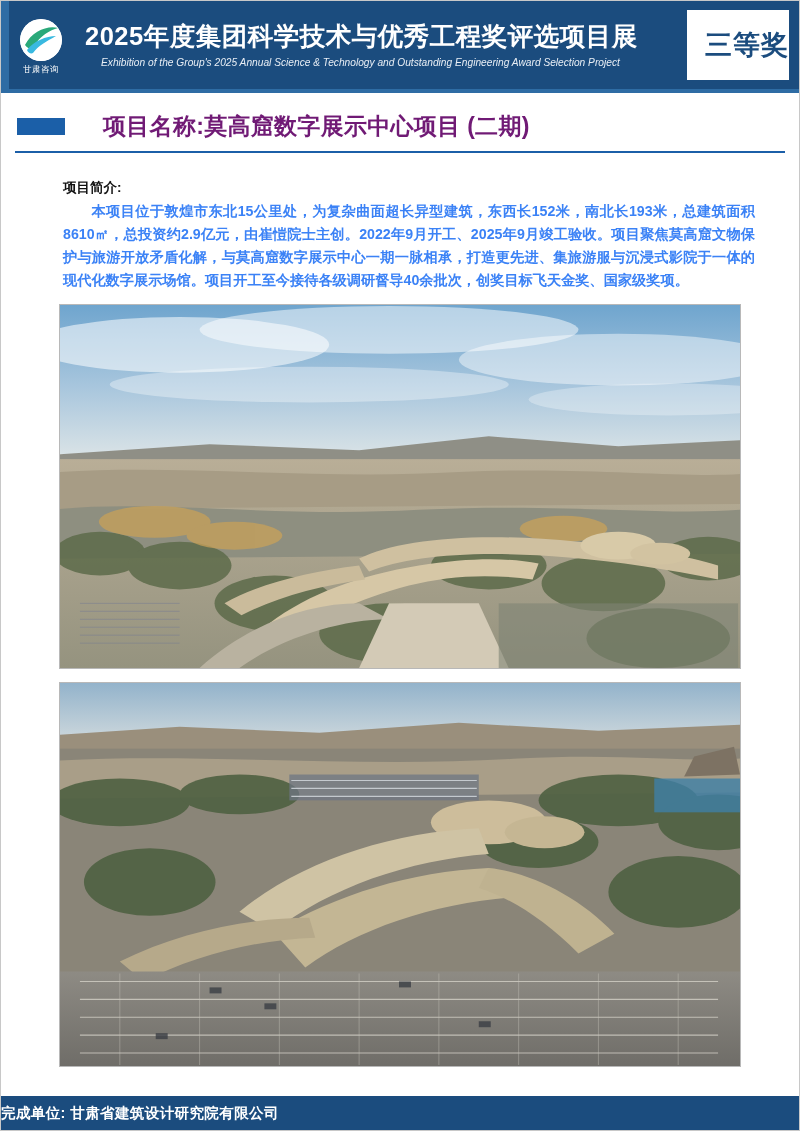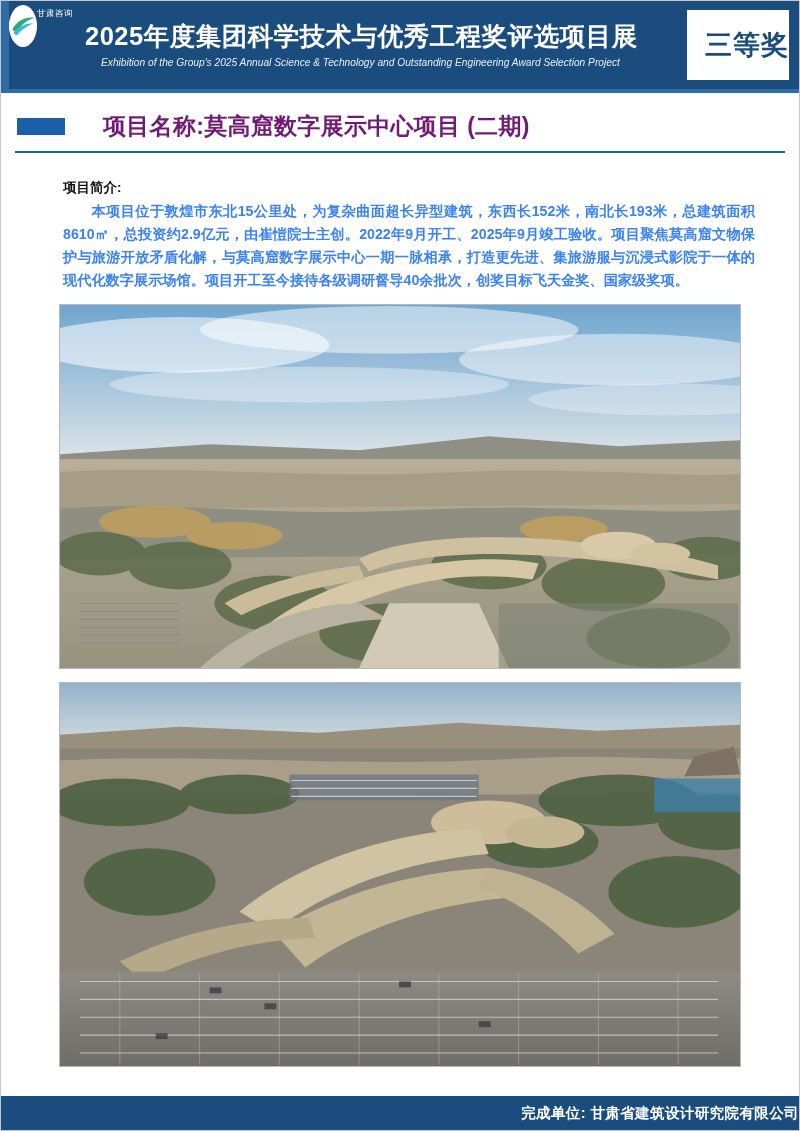--- a/index.html
+++ b/index.html
@@ -26,22 +26,22 @@
     display: flex;
     align-items: stretch;
   }
   .header-stripe-left {
     width: 8px;
     background: #2e6ca4;
   }
   .logo-box {
     width: 64px;
     display: flex;
-    flex-direction: row;
-    align-items: flex-start;
+    flex-direction: column;
+    align-items: center;
     justify-content: center;
     padding-top: 4px;
   }
   .logo-circle {
     width: 42px;
     height: 42px;
     border-radius: 50%;
     background: #ffffff;
     position: relative;
     overflow: hidden;
@@ -162,21 +162,21 @@
   .photo svg { display: block; width: 100%; height: 100%; }
 
   
   .footer {
     position: absolute;
     left: 0; right: 0; bottom: 0;
     height: 34px;
     background: #1b4c7e;
     display: flex;
     align-items: center;
-    justify-content: flex-end;
+    justify-content: flex-start;
   }
   .footer-text {
     color: #ffffff;
     font-size: 14.5px;
     font-weight: bold;
     letter-spacing: .4px;
   }
 </style>
 </head>
 <body>

